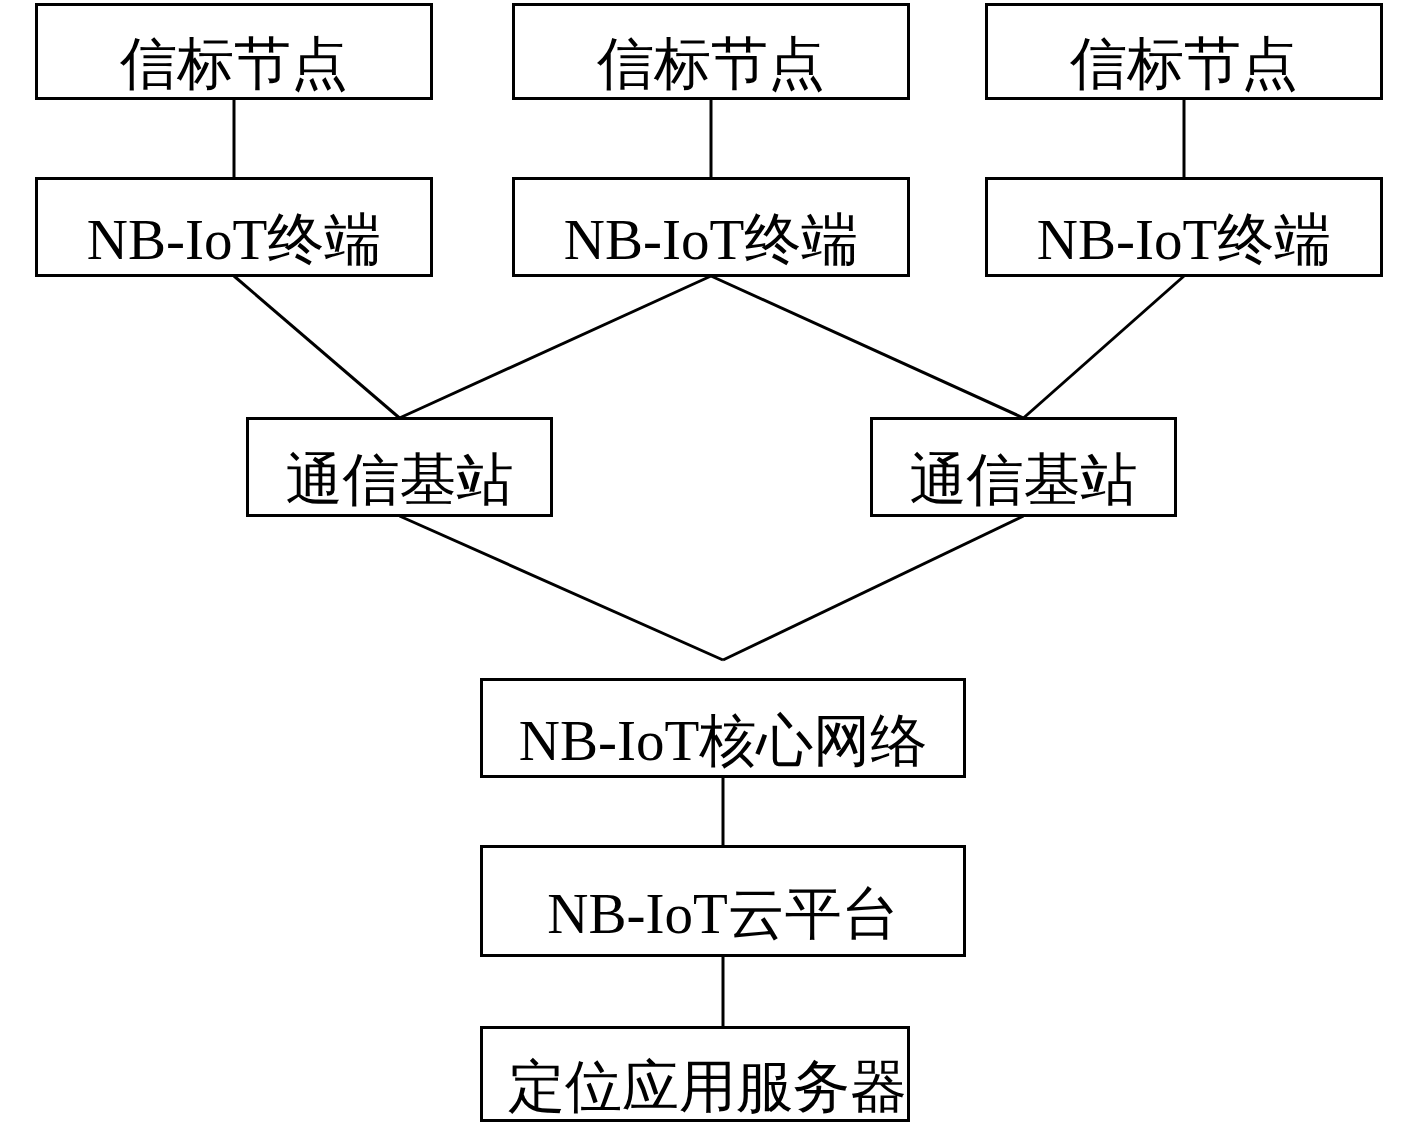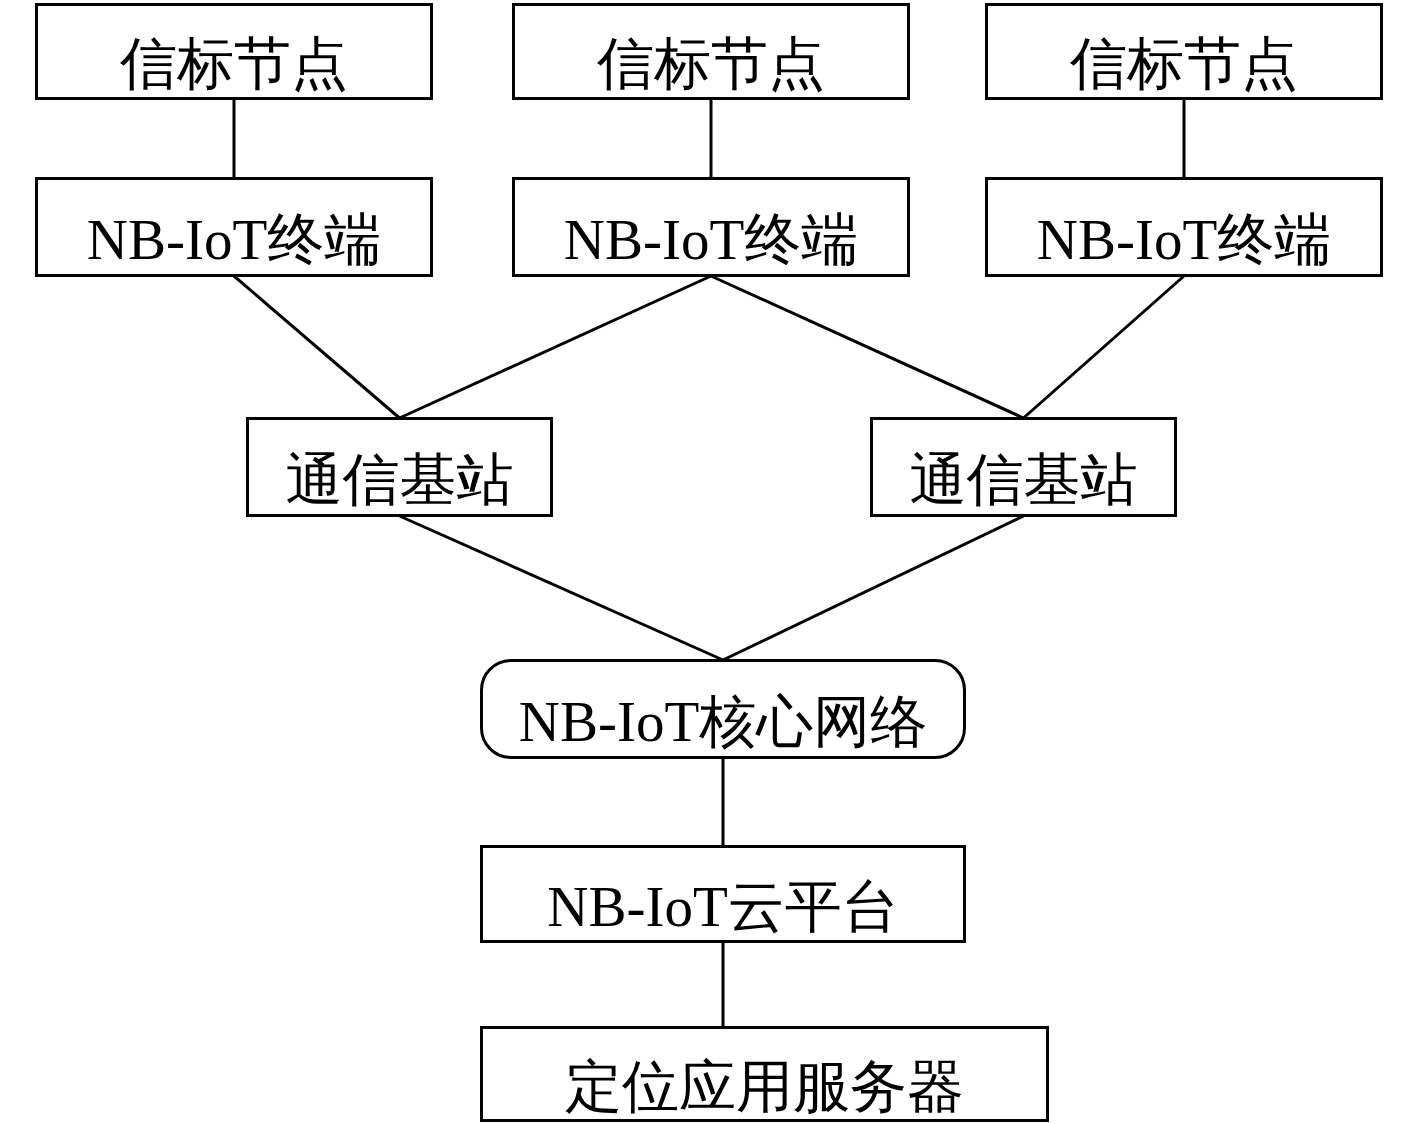--- a/index.html
+++ b/index.html
@@ -85,25 +85,25 @@
   </div>
 
   <div class="node" id="node-base1" style="left:246px; top:417px; width:307px; height:100px;">
     <span class="label">通信基站</span>
   </div>
 
   <div class="node" id="node-base2" style="left:870px; top:417px; width:307px; height:100px;">
     <span class="label">通信基站</span>
   </div>
 
-  <div class="node" id="node-core" style="left:480px; top:659px; width:486px; height:100px;border-radius:31px;">
+  <div class="node" id="node-core" style="left:480px; top:678px; width:486px; height:100px;">
     <span class="label">NB-IoT核心网络</span>
   </div>
 
-  <div class="node" id="node-cloud" style="left:480px; top:845px; width:486px; height:98px;">
+  <div class="node" id="node-cloud" style="left:480px; top:845px; width:486px; height:112px;">
     <span class="label">NB-IoT云平台</span>
   </div>
 
-  <div class="node" id="node-server" style="left:480px; top:1026px; width:569px; height:96px;">
+  <div class="node" id="node-server" style="left:480px; top:1026px; width:430px; height:96px;justify-content:flex-end;">
     <span class="label">定位应用服务器</span>
   </div>
 
 </div>
 
 </body></html>

